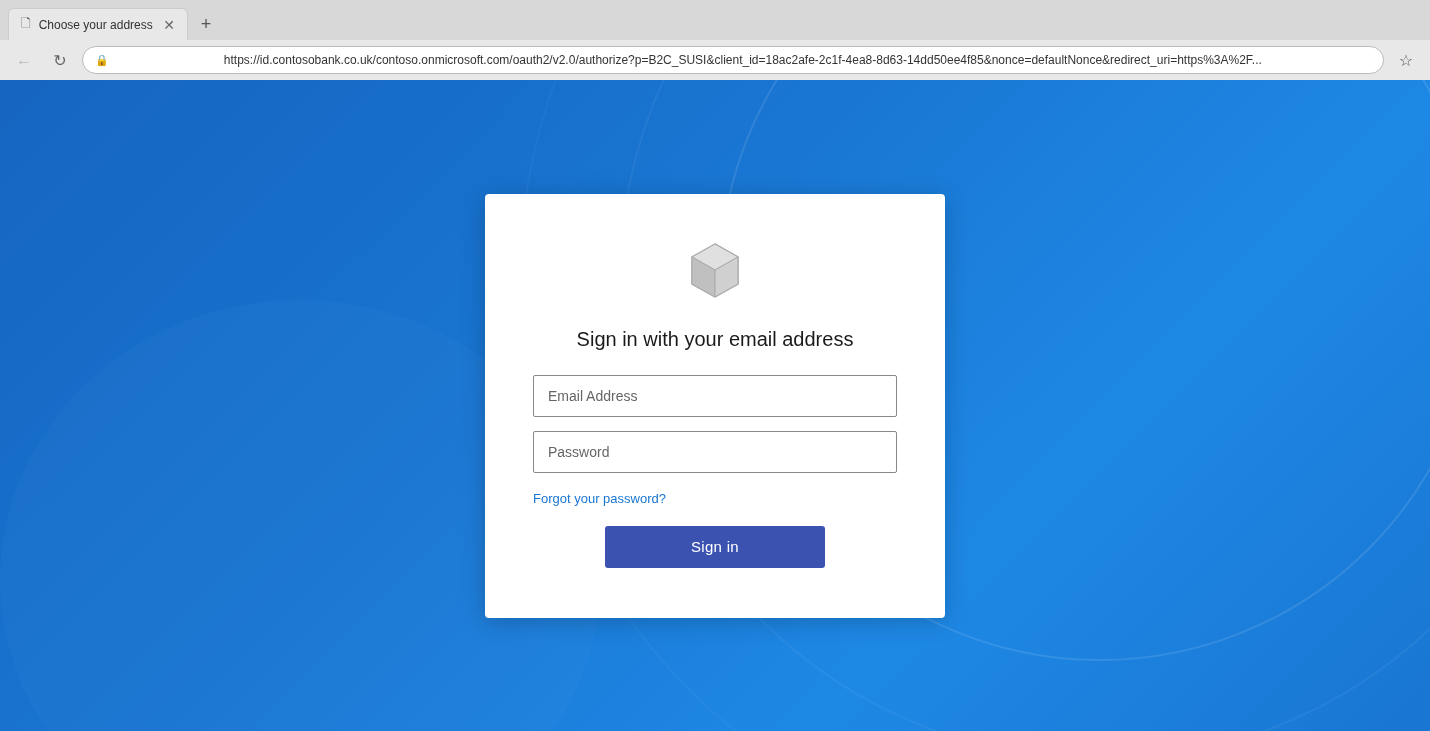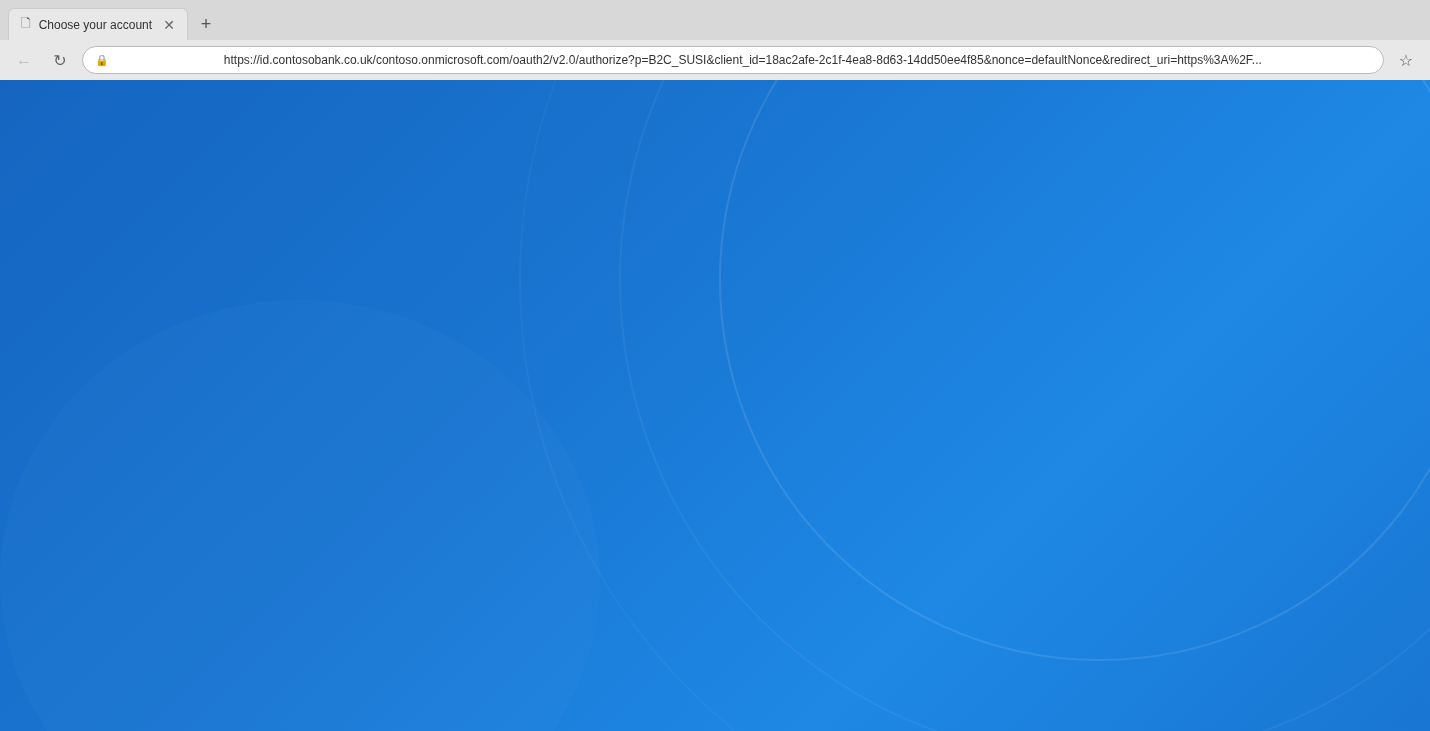--- a/index.html
+++ b/index.html
@@ -235,21 +235,21 @@
       height: 70px;
     }
   </style>
 </head>
 <body>
 
 <div class="browser-chrome">
   <div class="tab-bar">
     <div class="tab">
       <span class="tab-icon">🗋</span>
-      <span>Choose your account</span>
+      <span>Choose your address</span>
       <span class="tab-close">✕</span>
     </div>
     <button class="new-tab-btn">+</button>
   </div>
   <div class="address-bar-row">
     <button class="nav-btn disabled">
       <span>←</span>
     </button>
     <button class="nav-btn">
       <span>↻</span>
@@ -266,13 +266,43 @@
 
 <div class="page-background">
 
   <svg class="bg-decoration" viewBox="0 0 1430 651" xmlns="http://www.w3.org/2000/svg">
     <circle cx="1100" cy="200" r="380" fill="none" stroke="rgba(255,255,255,0.3)" stroke-width="2"></circle>
     <circle cx="1100" cy="200" r="480" fill="none" stroke="rgba(255,255,255,0.15)" stroke-width="2"></circle>
     <circle cx="1100" cy="200" r="580" fill="none" stroke="rgba(255,255,255,0.1)" stroke-width="2"></circle>
     <ellipse cx="300" cy="500" rx="300" ry="280" fill="rgba(255,255,255,0.06)"></ellipse>
   </svg>
 
+  <div class="card">
+
+    <div class="card-logo">
+      <svg class="cube-svg" viewBox="0 0 70 70" xmlns="http://www.w3.org/2000/svg">
+
+        <polygon points="35,10 58,23 58,50 35,63 12,50 12,23" fill="none" stroke="#aaa" stroke-width="1.5"></polygon>
+
+        <polygon points="35,10 58,23 35,36 12,23" fill="#e0e0e0" stroke="#aaa" stroke-width="1"></polygon>
+
+        <polygon points="12,23 35,36 35,63 12,50" fill="#c0c0c0" stroke="#aaa" stroke-width="1"></polygon>
+
+        <polygon points="58,23 35,36 35,63 58,50" fill="#d0d0d0" stroke="#aaa" stroke-width="1"></polygon>
+      </svg>
+    </div>
+
+    <h1 class="card-title">Sign in with your email address</h1>
+
+    <div class="form-group">
+      <input class="form-input" type="email" placeholder="Email Address" style="">
+    </div>
+
+    <div class="form-group">
+      <input class="form-input" type="password" placeholder="Password" style="">
+    </div>
+
+    <a class="forgot-password" href="#">Forgot your password?</a>
+
+    <button class="sign-in-btn">Sign in</button>
+
+  </div>
 </div>
 
 </body></html>

